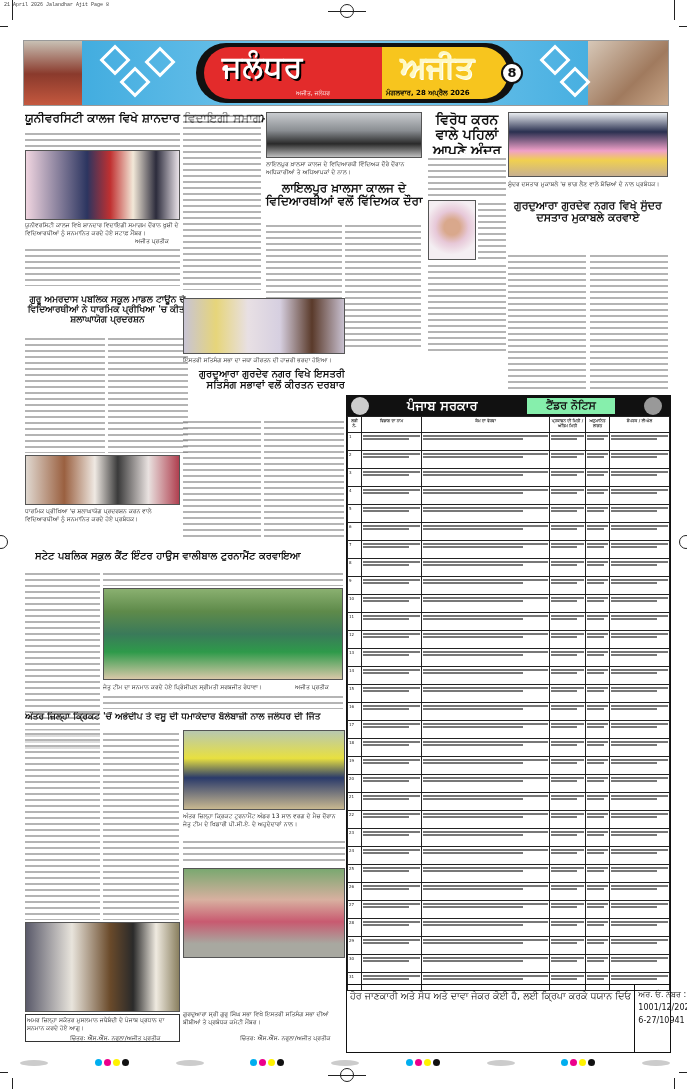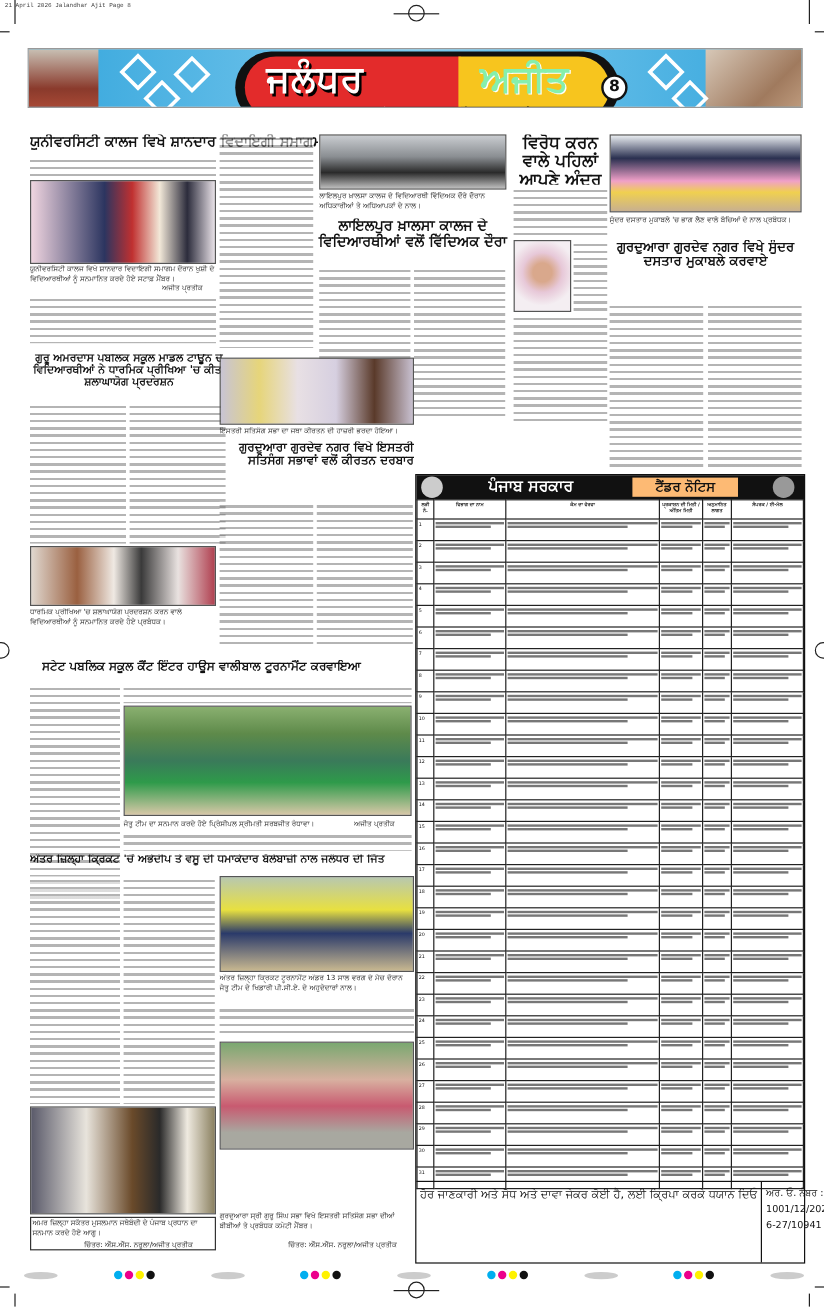--- a/index.html
+++ b/index.html
@@ -1,41 +1,41 @@
 <!DOCTYPE html>
 <html><head>
 <meta charset="utf-8">
 <style>
 *{box-sizing:border-box;margin:0;padding:0}
 body{width:687px;height:1089px;background:#fff;position:relative;overflow:hidden;font-family:"DejaVu Sans",sans-serif;color:#111}
 .abs{position:absolute}
 .slug{left:4px;top:2px;font-size:5px;color:#444;font-family:"Liberation Mono",monospace}
 .crop{background:#222}
 .reg{width:14px;height:14px;border:1px solid #222;border-radius:50%}
-.mast{left:23px;top:40px;width:646px;height:50px;background:linear-gradient(90deg,#35a6dc 0%,#7fcbef 50%,#35a6dc 100%);border:1px solid #999;overflow:hidden}
+.mast{left:23px;top:40px;width:646px;height:66px;background:linear-gradient(90deg,#35a6dc 0%,#7fcbef 50%,#35a6dc 100%);border:1px solid #999;overflow:hidden}
 .mast .photo{position:absolute;top:0;height:66px}
 .mast .ph-l{left:0;width:58px;background:linear-gradient(#c8c0b4,#8a3a2c 50%,#c85a40)}
 .mast .ph-r{right:0;width:80px;background:linear-gradient(135deg,#d7c8b8,#a07a5e 60%,#caa88a)}
 .diamond{position:absolute;width:22px;height:22px;border:3px solid #fff;transform:rotate(45deg)}
 .oval{position:absolute;left:172px;top:2px;width:320px;height:60px;border-radius:32px;background:#111;overflow:hidden}
 .oval .red{position:absolute;left:8px;top:4px;width:180px;height:52px;background:#e32b2b;border-radius:26px 0 0 26px}
 .oval .yel{position:absolute;left:186px;top:4px;width:126px;height:52px;background:#f7c51e;border-radius:0 26px 26px 0}
 .oval .t1{position:absolute;left:26px;top:6px;font:bold 30px "DejaVu Sans",sans-serif;color:#fff;letter-spacing:1px;text-shadow:2px 2px 0 #000}
-.oval .t2{position:absolute;left:204px;top:6px;font:bold 30px "DejaVu Sans",sans-serif;color:#86efac;text-shadow:1px 1px 0 #fff}
+.oval .t2{position:absolute;left:204px;top:6px;font:bold 30px "DejaVu Sans",sans-serif;color:#fef9c3;text-shadow:1px 1px 0 #fff}
 .oval .sub1{position:absolute;left:100px;top:46px;font-size:6px;color:#fff}
 .oval .sub2{position:absolute;left:190px;top:46px;font-size:7px;color:#000;font-weight:bold}
 .pageno{left:501px;top:62px;width:22px;height:22px;border-radius:50%;background:#fff;border:2px solid #111;font:bold 13px "DejaVu Sans",sans-serif;text-align:center;line-height:18px}
 .hl{font-weight:bold;color:#111;white-space:nowrap;overflow:hidden;line-height:1.1}
 .txt{background:repeating-linear-gradient(#fff 0,#fff 3px,#777 3px,#777 5px,#fff 5px,#fff 6px);opacity:.55}
 .cap{font-size:6px;color:#222;line-height:8px;overflow:hidden}
 .img{overflow:hidden;border:1px solid #555}
 .tender{left:346px;top:395px;width:325px;height:658px;border:1.5px solid #111;background:#fff}
 .tender .bar{height:20px;background:#111;position:relative}
 .tender .bar .ti{position:absolute;left:60px;top:2px;color:#fff;font:bold 13px "DejaVu Sans",sans-serif}
-.tender .bar .tn{position:absolute;left:180px;top:2px;width:88px;height:16px;background:#fdba74;color:#111;font:bold 11px "DejaVu Sans",sans-serif;text-align:center;line-height:16px}
+.tender .bar .tn{position:absolute;left:180px;top:2px;width:88px;height:16px;background:#86efac;color:#111;font:bold 11px "DejaVu Sans",sans-serif;text-align:center;line-height:16px}
 .tender .bar .em1{position:absolute;left:4px;top:1px;width:18px;height:18px;border-radius:50%;background:#ccc}
 .tender .bar .em2{position:absolute;right:8px;top:1px;width:18px;height:18px;border-radius:50%;background:#999}
 table.tt{width:100%;border-collapse:collapse;font-size:4px;table-layout:fixed}
 table.tt th,table.tt td{border:0.6px solid #222;padding:1px;vertical-align:top;overflow:hidden}
 table.tt th{height:16px;font-size:4px}
 table.tt td{height:18px}
 .tt .ln{height:2px;background:#777;margin:1px 0}
 .footer-note{position:absolute;left:0;bottom:0;width:100%;height:68px;border-top:1.5px solid #111;display:flex}
 .footer-note .l{flex:1;padding:3px;font-size:9.5px;line-height:15px;border-right:1.5px solid #111}
 .footer-note .r{width:60px;padding:3px;font-size:8px;line-height:13px}

